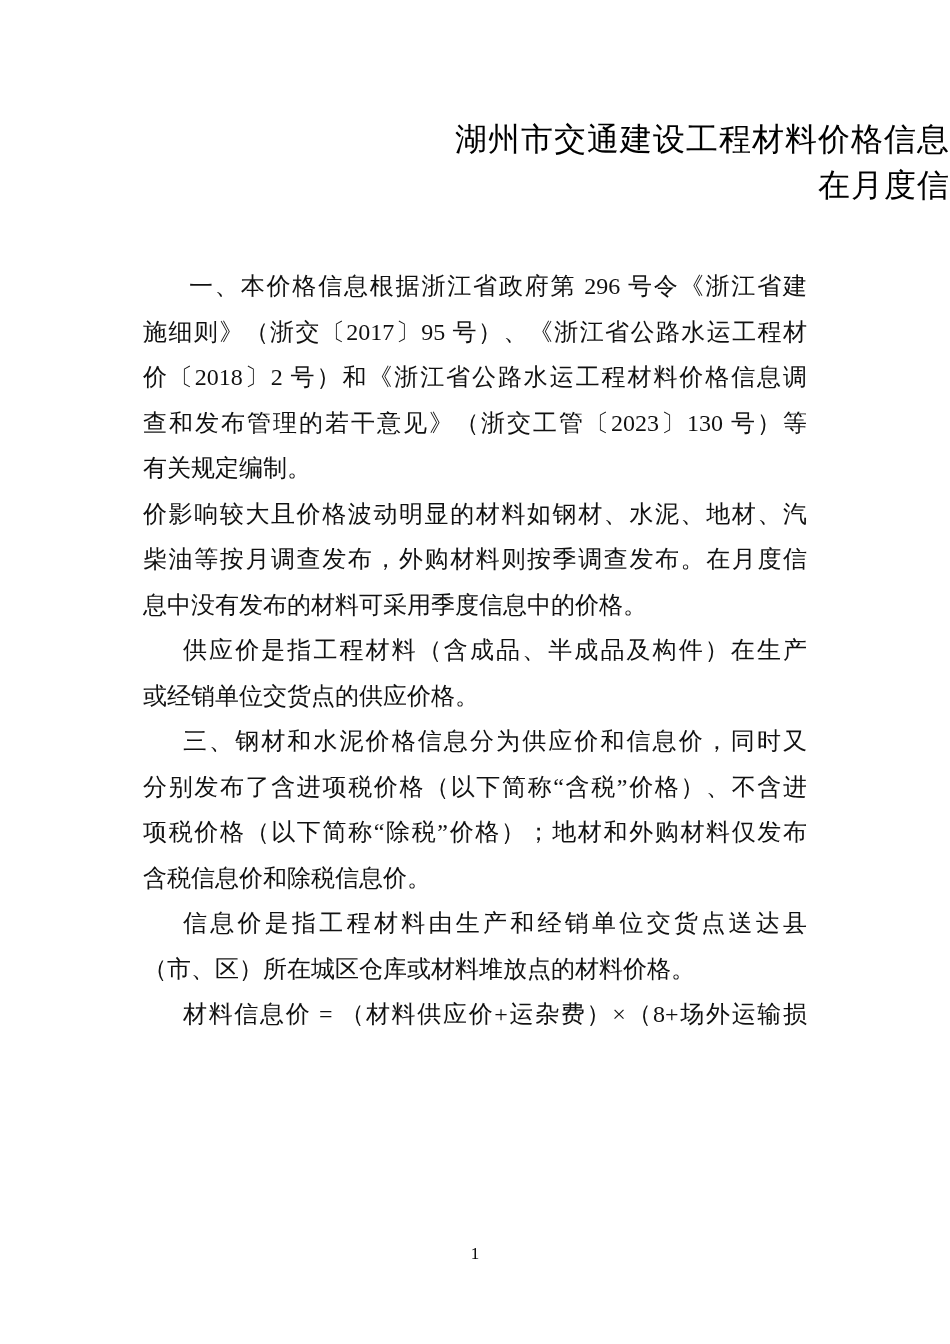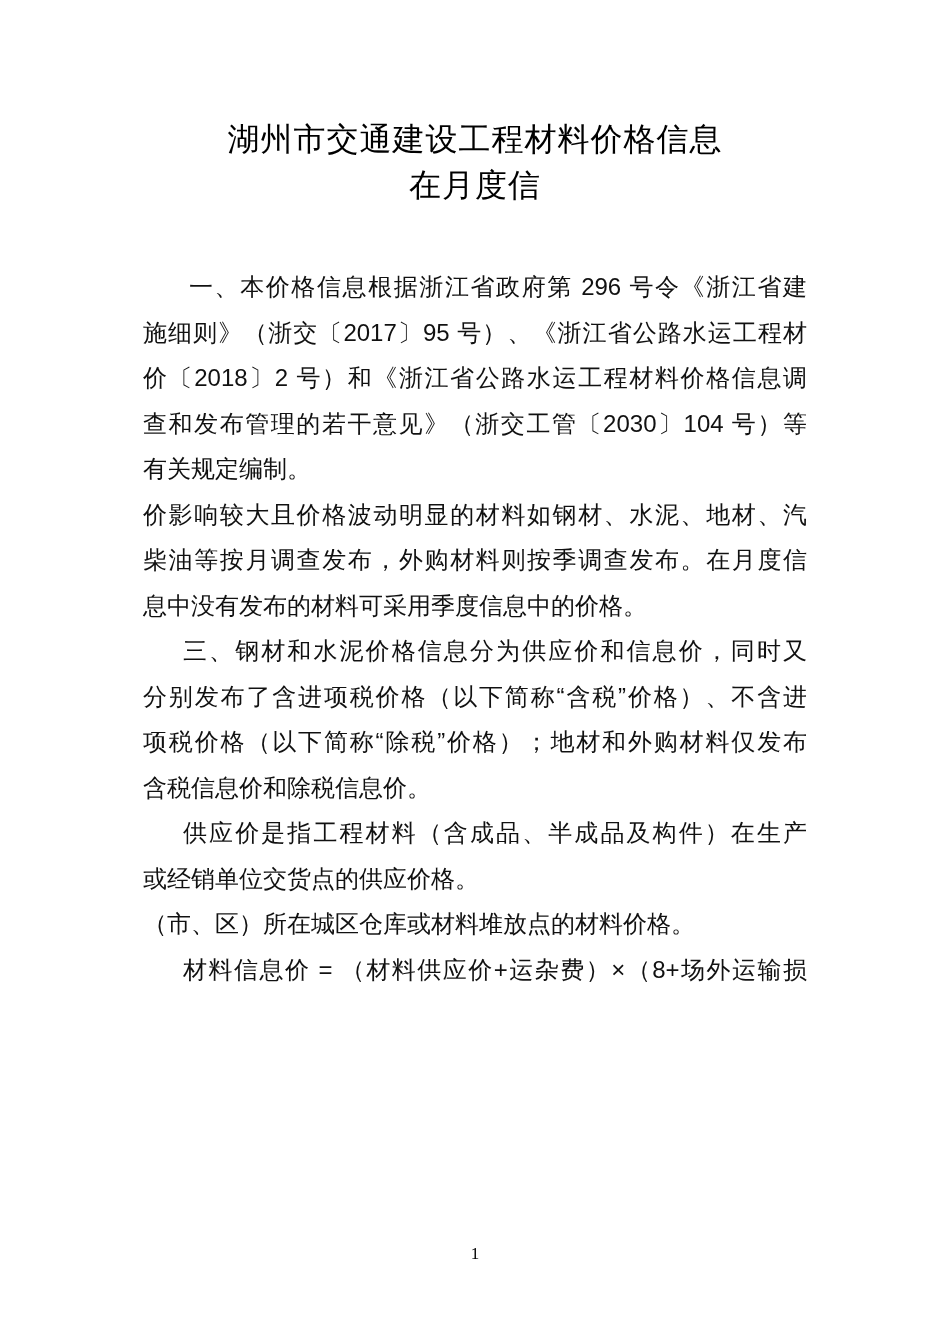--- a/index.html
+++ b/index.html
@@ -19,42 +19,42 @@
     position: absolute;
     left: 0; top: 0;
     width: 950px;
     height: 1344px;
     background: #ffffff;
   }
   .title {
     position: absolute;
     left: 0;
     width: 950px;
-    text-align: center;
+    text-align: right;
     font-family: "DejaVu Sans", "Liberation Sans", sans-serif;
     font-size: 32px;
     line-height: 44px;
     letter-spacing: 1px;
   }
   .title.t1 { top: 117px; }
   .title.t2 { top: 163px; }
   .body {
     position: absolute;
     left: 143px;
     top: 264px;
     width: 664px;
   }
   .line {
     height: 45.5px;
     line-height: 45.5px;
     font-size: 24px;
     white-space: nowrap;
     text-align: justify;
     text-align-last: justify;
-    font-family: Liberation Sans, sans-serif;
+    font-family: Liberation Serif, serif;
     font-weight: 300;
     color: #111;
   }
   .line.last {
     text-align-last: left;
   }
   .line.indent {
     padding-left: 46px;
   }
   .line.indent-s {
@@ -76,43 +76,44 @@
 <div class="page">
   <div class="title t1">湖州市交通建设工程材料价格信息</div>
   <div class="title t2">在月度信</div>
 
   <div class="body">
 
     <div>
       <div class="line indent">一、本价格信息根据浙江省政府第 296 号令《浙江省建</div>
       <div class="line">施细则》（浙交〔2017〕95 号）、《浙江省公路水运工程材</div>
       <div class="line">价〔2018〕2 号）和《浙江省公路水运工程材料价格信息调</div>
-      <div class="line">查和发布管理的若干意见》（浙交工管〔2030〕104 号）等</div>
+      <div class="line">查和发布管理的若干意见》（浙交工管〔2023〕130 号）等</div>
       <div class="line last">有关规定编制。</div>
     </div>
 
     <div>
       <div class="line">价影响较大且价格波动明显的材料如钢材、水泥、地材、汽</div>
       <div class="line">柴油等按月调查发布，外购材料则按季调查发布。在月度信</div>
       <div class="line last">息中没有发布的材料可采用季度信息中的价格。</div>
     </div>
 
     <div>
+      <div class="line indent-s">供应价是指工程材料（含成品、半成品及构件）在生产</div>
+      <div class="line last">或经销单位交货点的供应价格。</div>
+    </div>
+
+    <div>
       <div class="line indent-s">三、钢材和水泥价格信息分为供应价和信息价，同时又</div>
       <div class="line">分别发布了含进项税价格（以下简称“含税”价格）、不含进</div>
       <div class="line">项税价格（以下简称“除税”价格）；地材和外购材料仅发布</div>
       <div class="line last">含税信息价和除税信息价。</div>
     </div>
 
     <div>
-      <div class="line indent-s">供应价是指工程材料（含成品、半成品及构件）在生产</div>
-      <div class="line last">或经销单位交货点的供应价格。</div>
-    </div>
-
-    <div>
+      <div class="line indent-s">信息价是指工程材料由生产和经销单位交货点送达县</div>
       <div class="line last">（市、区）所在城区仓库或材料堆放点的材料价格。</div>
     </div>
 
     <div>
       <div class="line indent-s">材料信息价 = （材料供应价+运杂费）×（8+场外运输损</div>
     </div>
   </div>
 
   <div class="page-number">1</div>
 </div>

